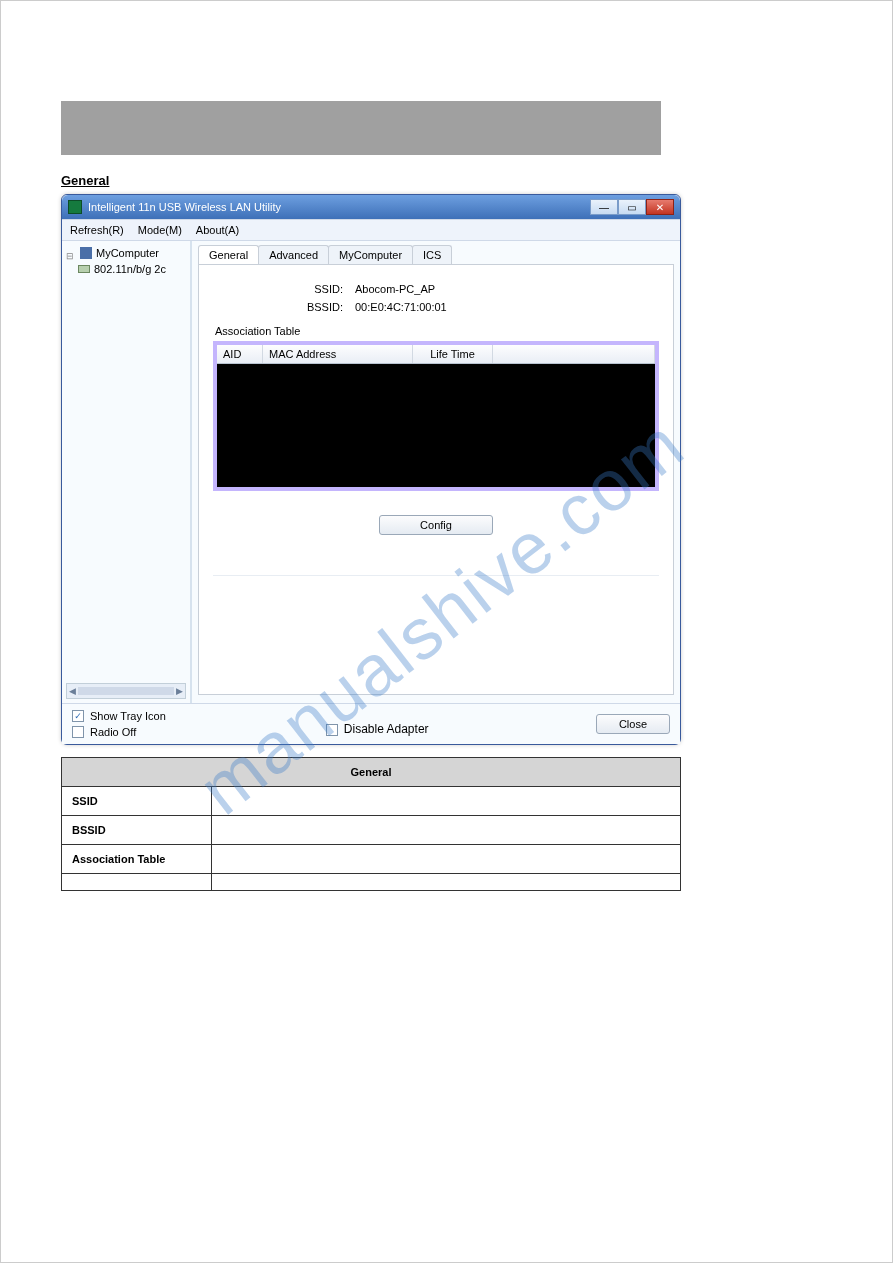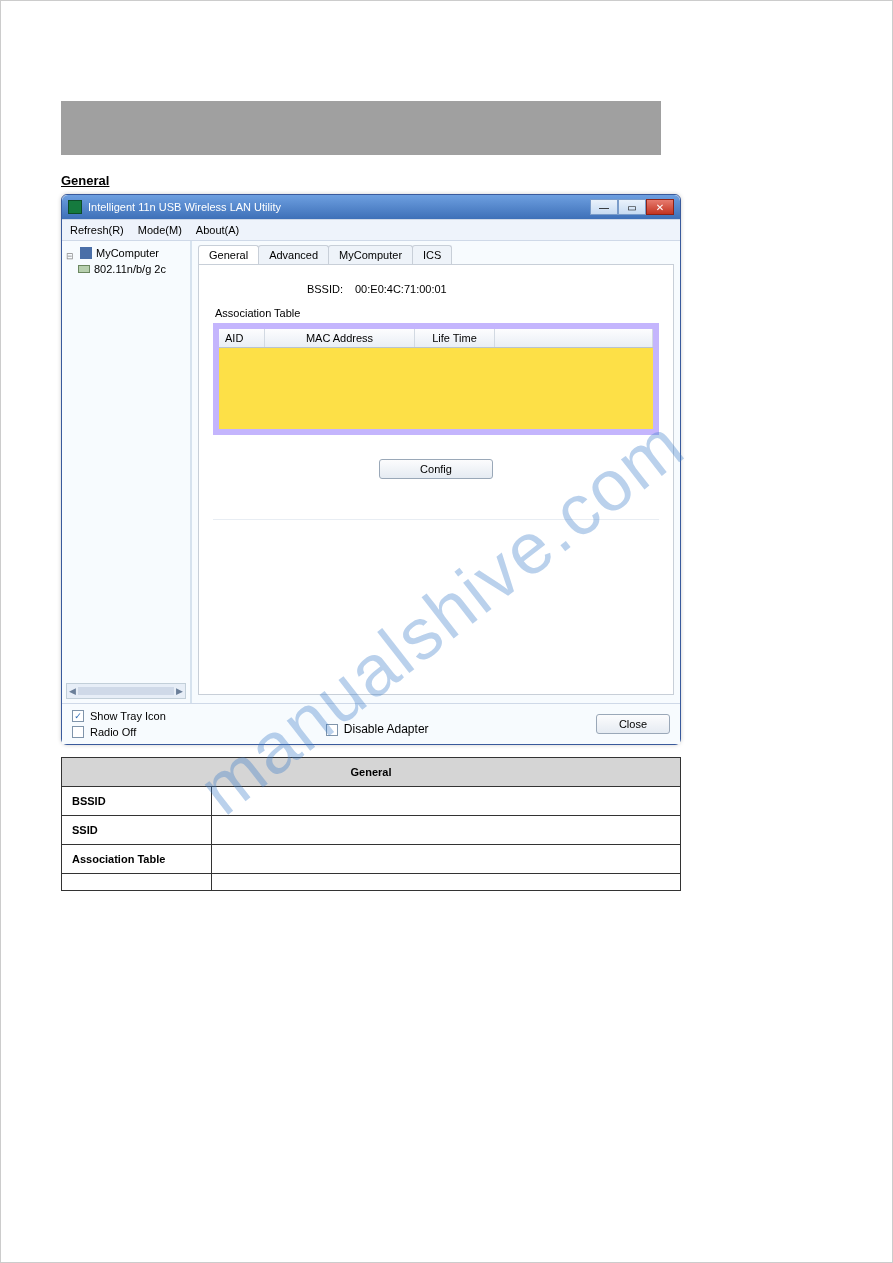--- a/index.html
+++ b/index.html
@@ -37,25 +37,25 @@
   .tab { padding: 3px 10px; font-size:11px; background: #eef3f9; border:1px solid #c8cfd8; border-bottom:none; border-top-left-radius:3px; border-top-right-radius:3px; margin-right:-1px; }
   .tab.active { background:#fff; position:relative; z-index:2; }
 
   .tab-panel { border:1px solid #c8cfd8; border-top:none; background:#fff; padding: 18px 14px 12px 14px; min-height: 430px; }
 
   .field-row { display:flex; gap:12px; font-size:11px; margin-bottom:6px; }
   .field-row .lbl { width:60px; text-align:right; }
   .field-row .val { }
 
   .assoc-label { font-size:11px; margin:12px 0 4px 2px; }
-  .assoc-table { border:6px solid #c4b5fd; height: 112px; background:#fde047; }
+  .assoc-table { border:4px solid #c4b5fd; height: 150px; background:#000000; }
   .assoc-head { display:flex; background: linear-gradient(#fdfdfe,#e9eef5); border-bottom:1px solid #b8c3d0; font-size:11px; }
   .assoc-head div { padding:3px 6px; border-right:1px solid #d2d9e2; }
   .col-aid { width:46px; }
-  .col-mac { width:150px;text-align:center; }
+  .col-mac { width:150px; }
   .col-life { width:80px; text-align:center; }
   .col-rest { flex:1; }
 
   .config-btn-row { display:flex; justify-content:center; margin-top:24px; }
   .btn { padding: 3px 40px; font-size:11px; background: linear-gradient(#fcfcfd,#e5ebf2); border:1px solid #9aa8b8; border-radius:3px; }
 
   .divider-area { margin-top: 40px; border-top:1px solid #e8edf3; height:20px; }
 
   .bottom-bar { border-top:1px solid #cfd9e8; padding: 6px 10px; display:flex; align-items:flex-start; gap:40px; background:#f7fbfe; }
   .chk-col { display:flex; flex-direction:column; gap:4px; font-size:11px; }
@@ -127,20 +127,24 @@
         <div class="tabs">
           <div class="tab active">General</div>
           <div class="tab">Advanced</div>
           <div class="tab">MyComputer</div>
           <div class="tab">ICS</div>
         </div>
 
         <div class="tab-panel">
 
           <div style="margin-left:70px;">
+            <div class="field-row">
+              <span class="lbl">SSID:</span>
+              <span class="val">Abocom-PC_AP</span>
+            </div>
             <div class="field-row">
               <span class="lbl">BSSID:</span>
               <span class="val">00:E0:4C:71:00:01</span>
             </div>
           </div>
 
           <div class="assoc-label">Association Table</div>
 
           <div class="assoc-table">
             <div class="assoc-head">
@@ -180,25 +184,25 @@
       </div>
     </div>
   </div>
 
   <table class="desc-table">
     <tbody>
         <tr class="hdr-row">
       <td colspan="2">General</td>
     </tr>
     <tr>
+      <td class="col-left">SSID</td>
+      <td></td>
+    </tr>
+    <tr>
       <td class="col-left">BSSID</td>
-      <td></td>
-    </tr>
-    <tr>
-      <td class="col-left">SSID</td>
       <td></td>
     </tr>
     <tr>
       <td class="col-left">Association Table</td>
       <td></td>
     </tr>
     <tr>
       <td class="col-left subrow"></td>
       <td></td>
     </tr>

